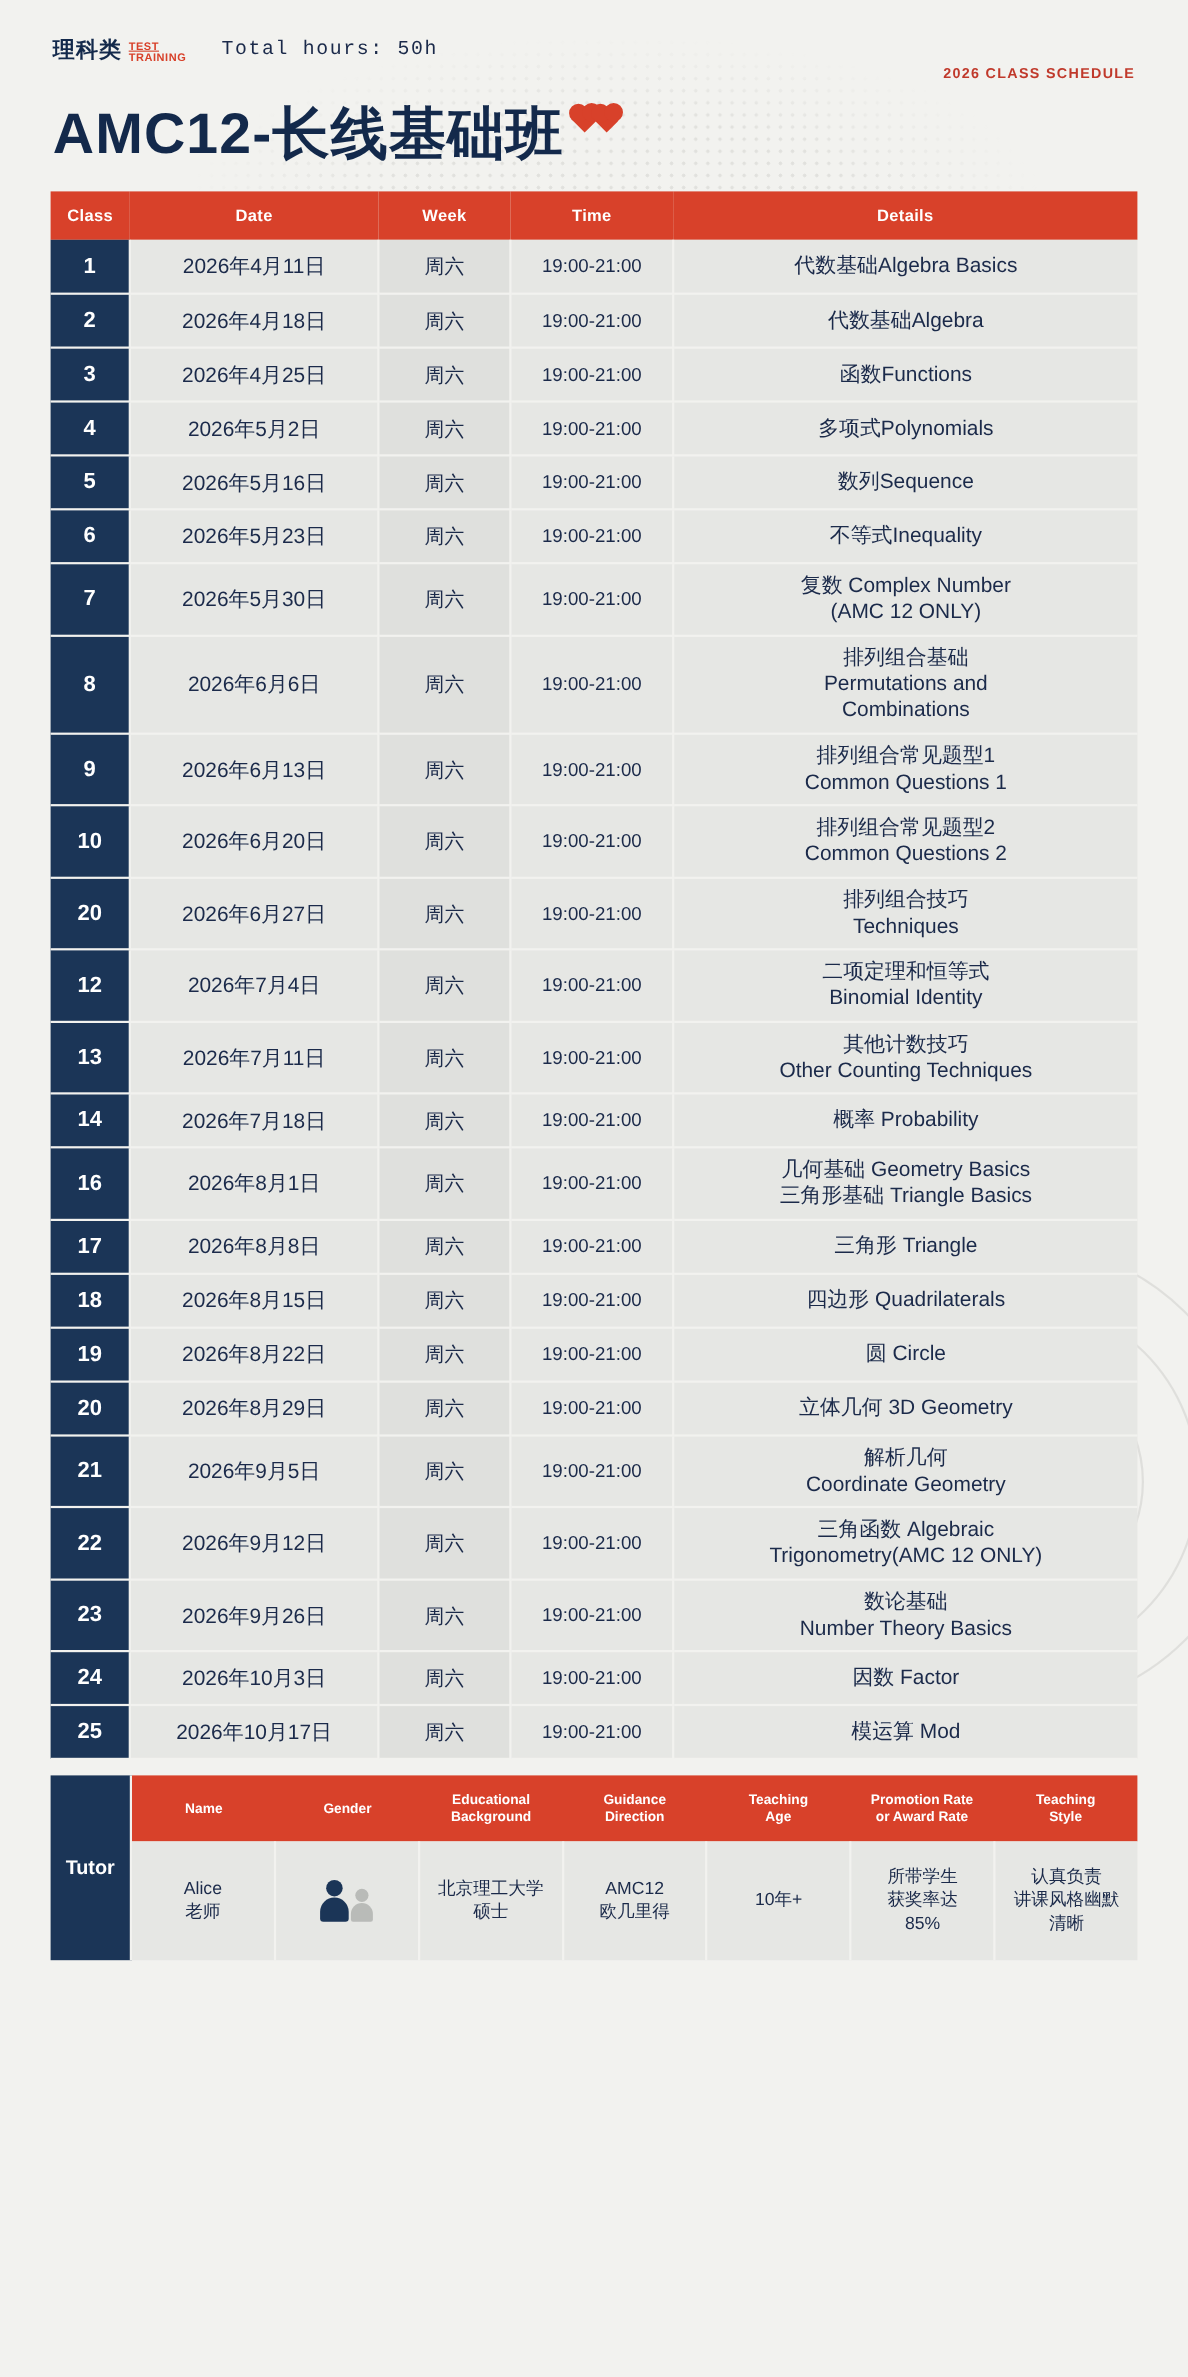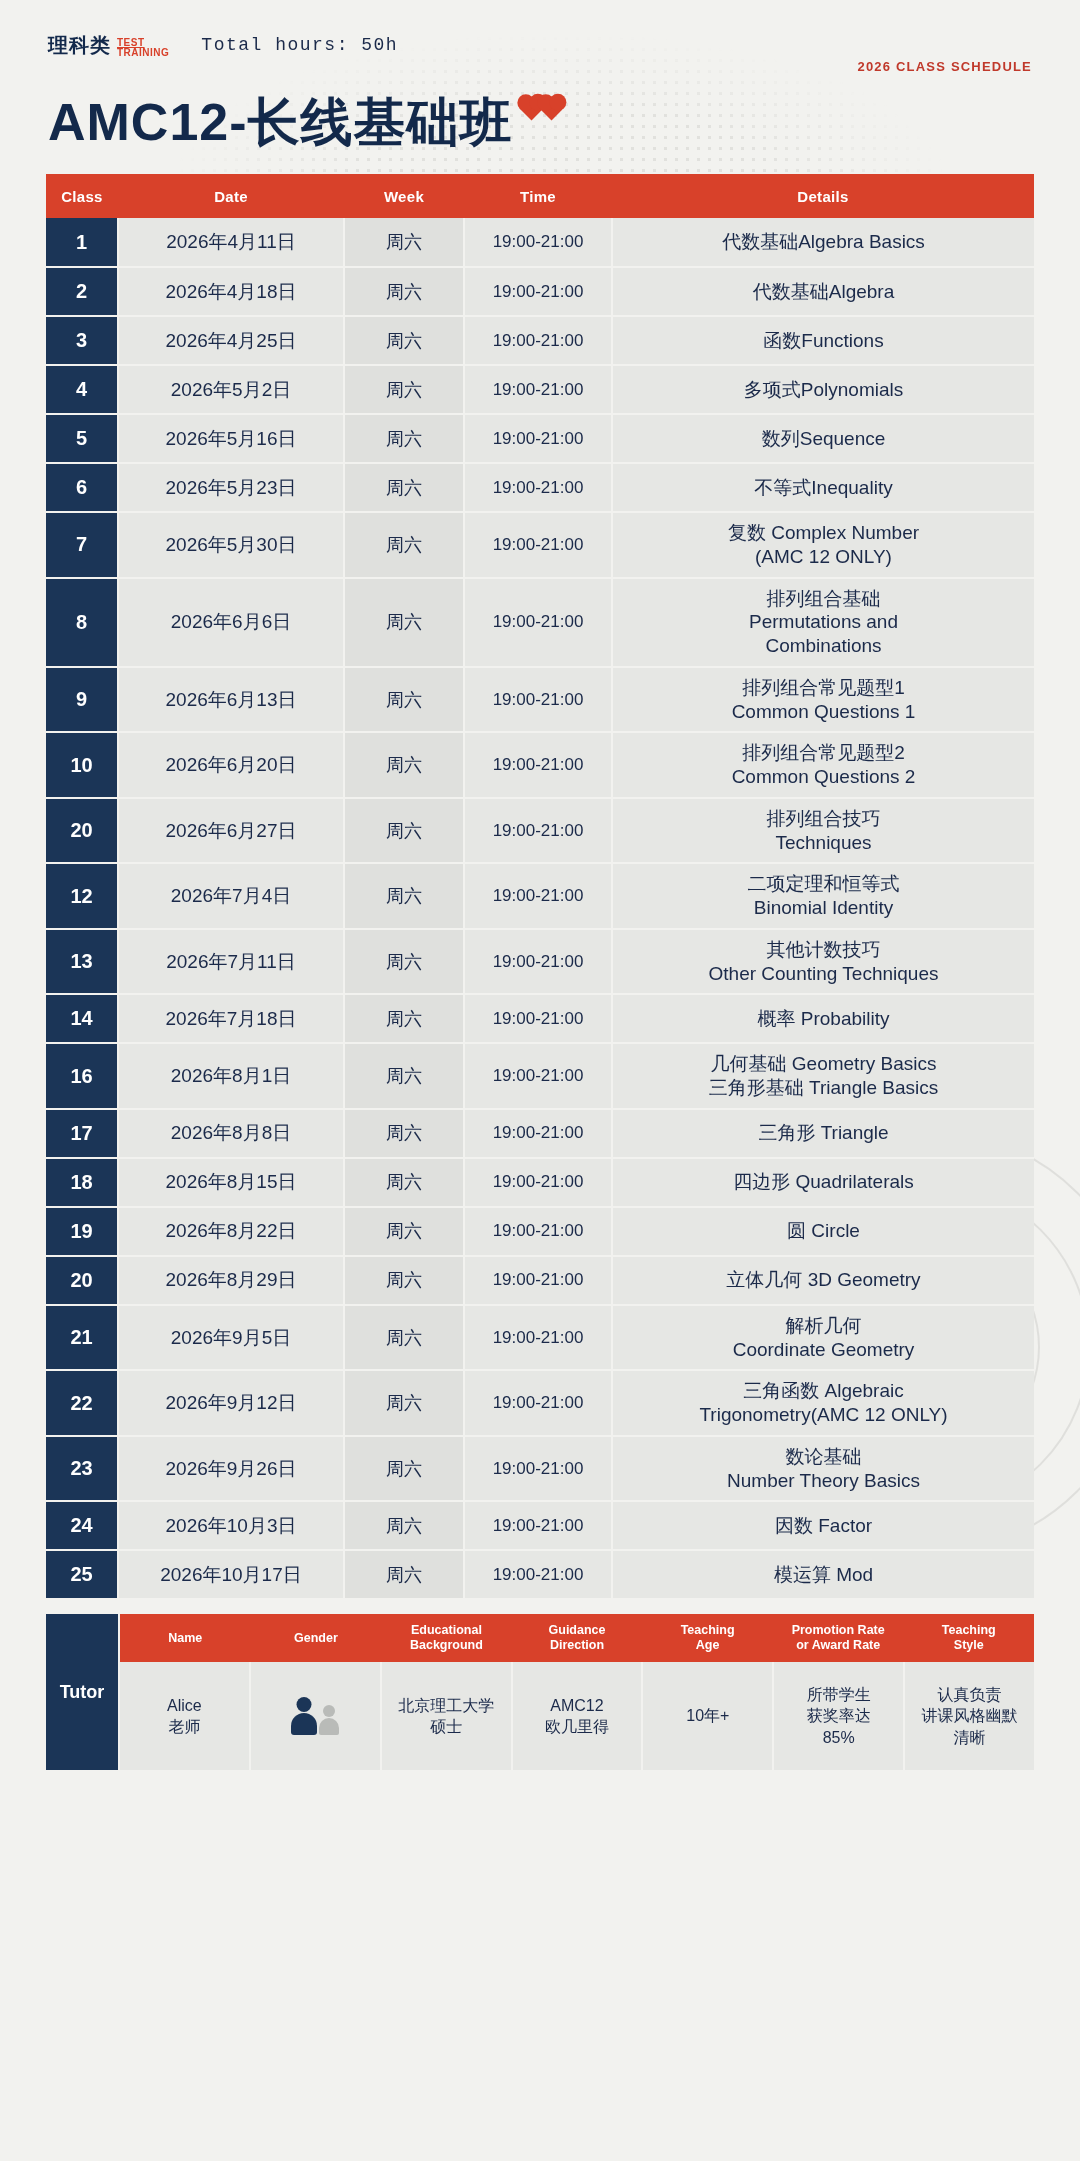--- a/index.html
+++ b/index.html
@@ -94,21 +94,21 @@
   
   .tutor{
     display:flex;margin:14px 46px 0 46px;width:988px;
   }
   .tutor-label{
     width:72px;background:#1b3557;color:#fff;display:flex;align-items:center;
     justify-content:center;font-size:18px;font-weight:bold;
     border-right:2px solid #f2f2ef;
   }
   .tutor-body{flex:1;}
-  .tutor-head{display:flex;background:#d8412a;color:#fff;height:48px;}
+  .tutor-head{display:flex;background:#d8412a;color:#fff;height:60px;}
   .tutor-head div{
     flex:1;display:flex;align-items:center;justify-content:center;text-align:center;
     font-size:12.5px;font-weight:bold;line-height:1.2;padding:0 4px;
   }
   .tutor-row{display:flex;background:#e6e7e4;min-height:108px;}
   .tutor-row > div{
     flex:1;display:flex;align-items:center;justify-content:center;text-align:center;
     font-size:16px;line-height:1.35;padding:8px 6px;border-right:2px solid #f2f2ef;
   }
   .tutor-row > div:last-child{border-right:none;}

